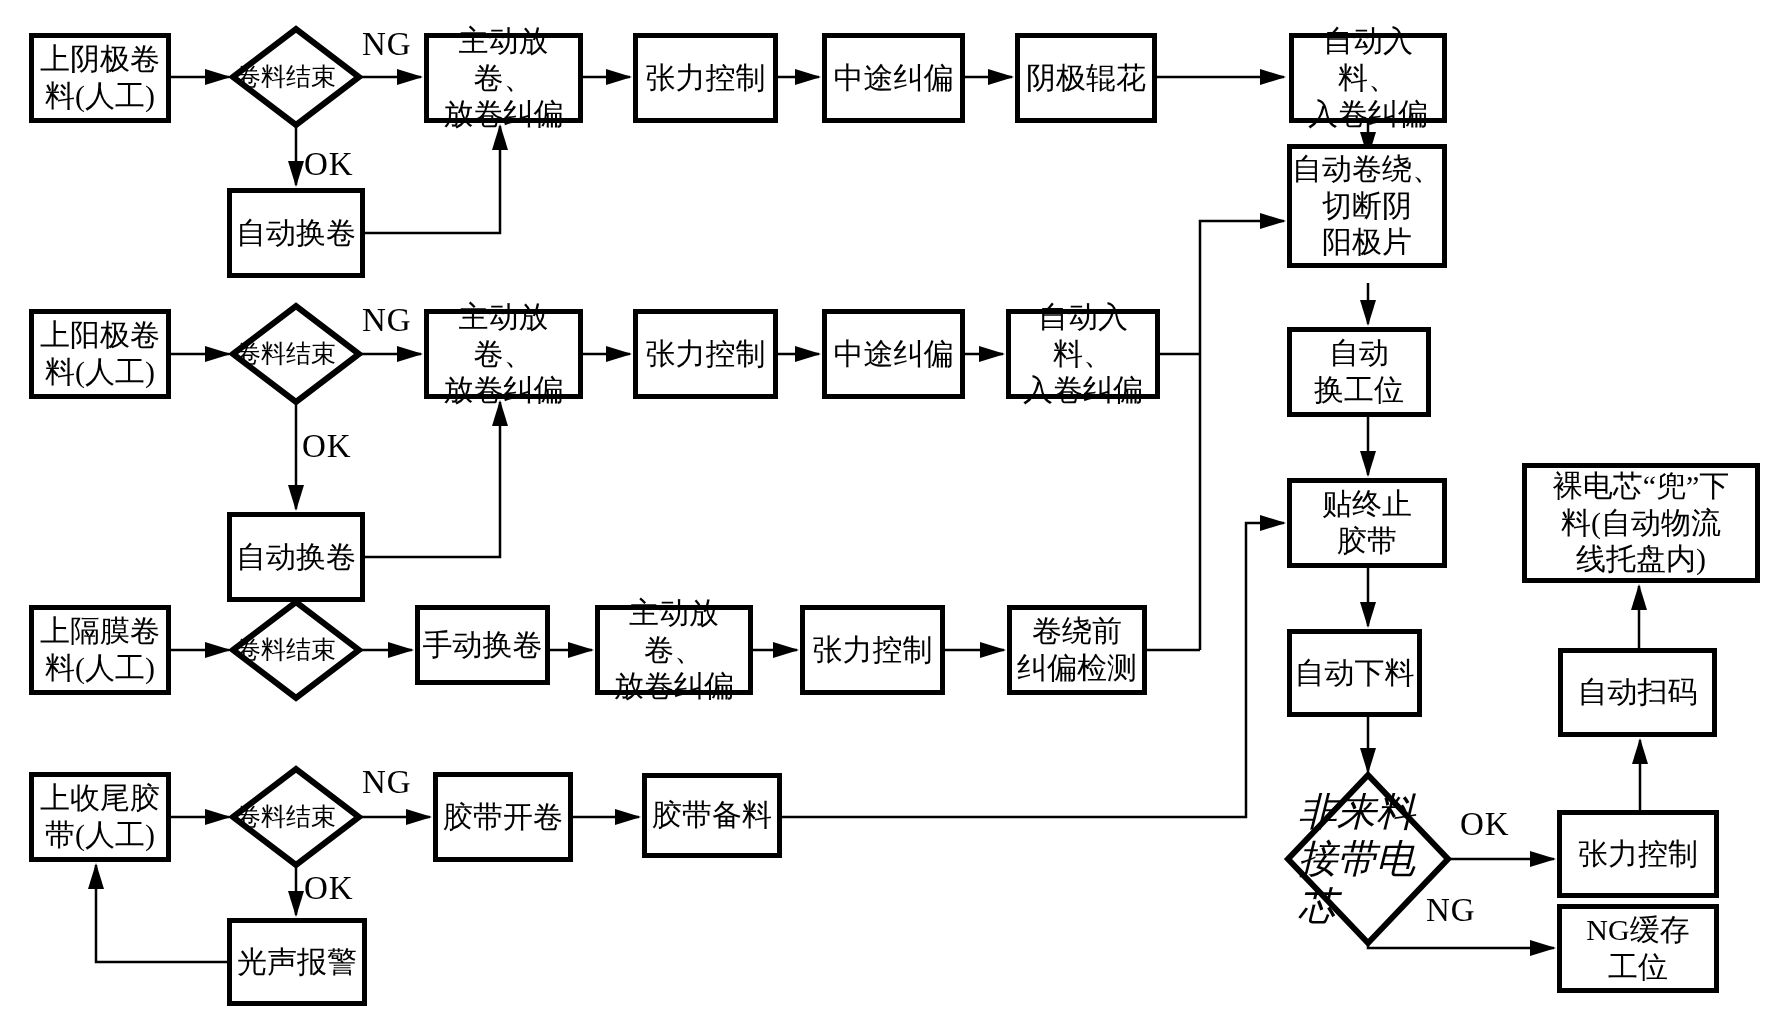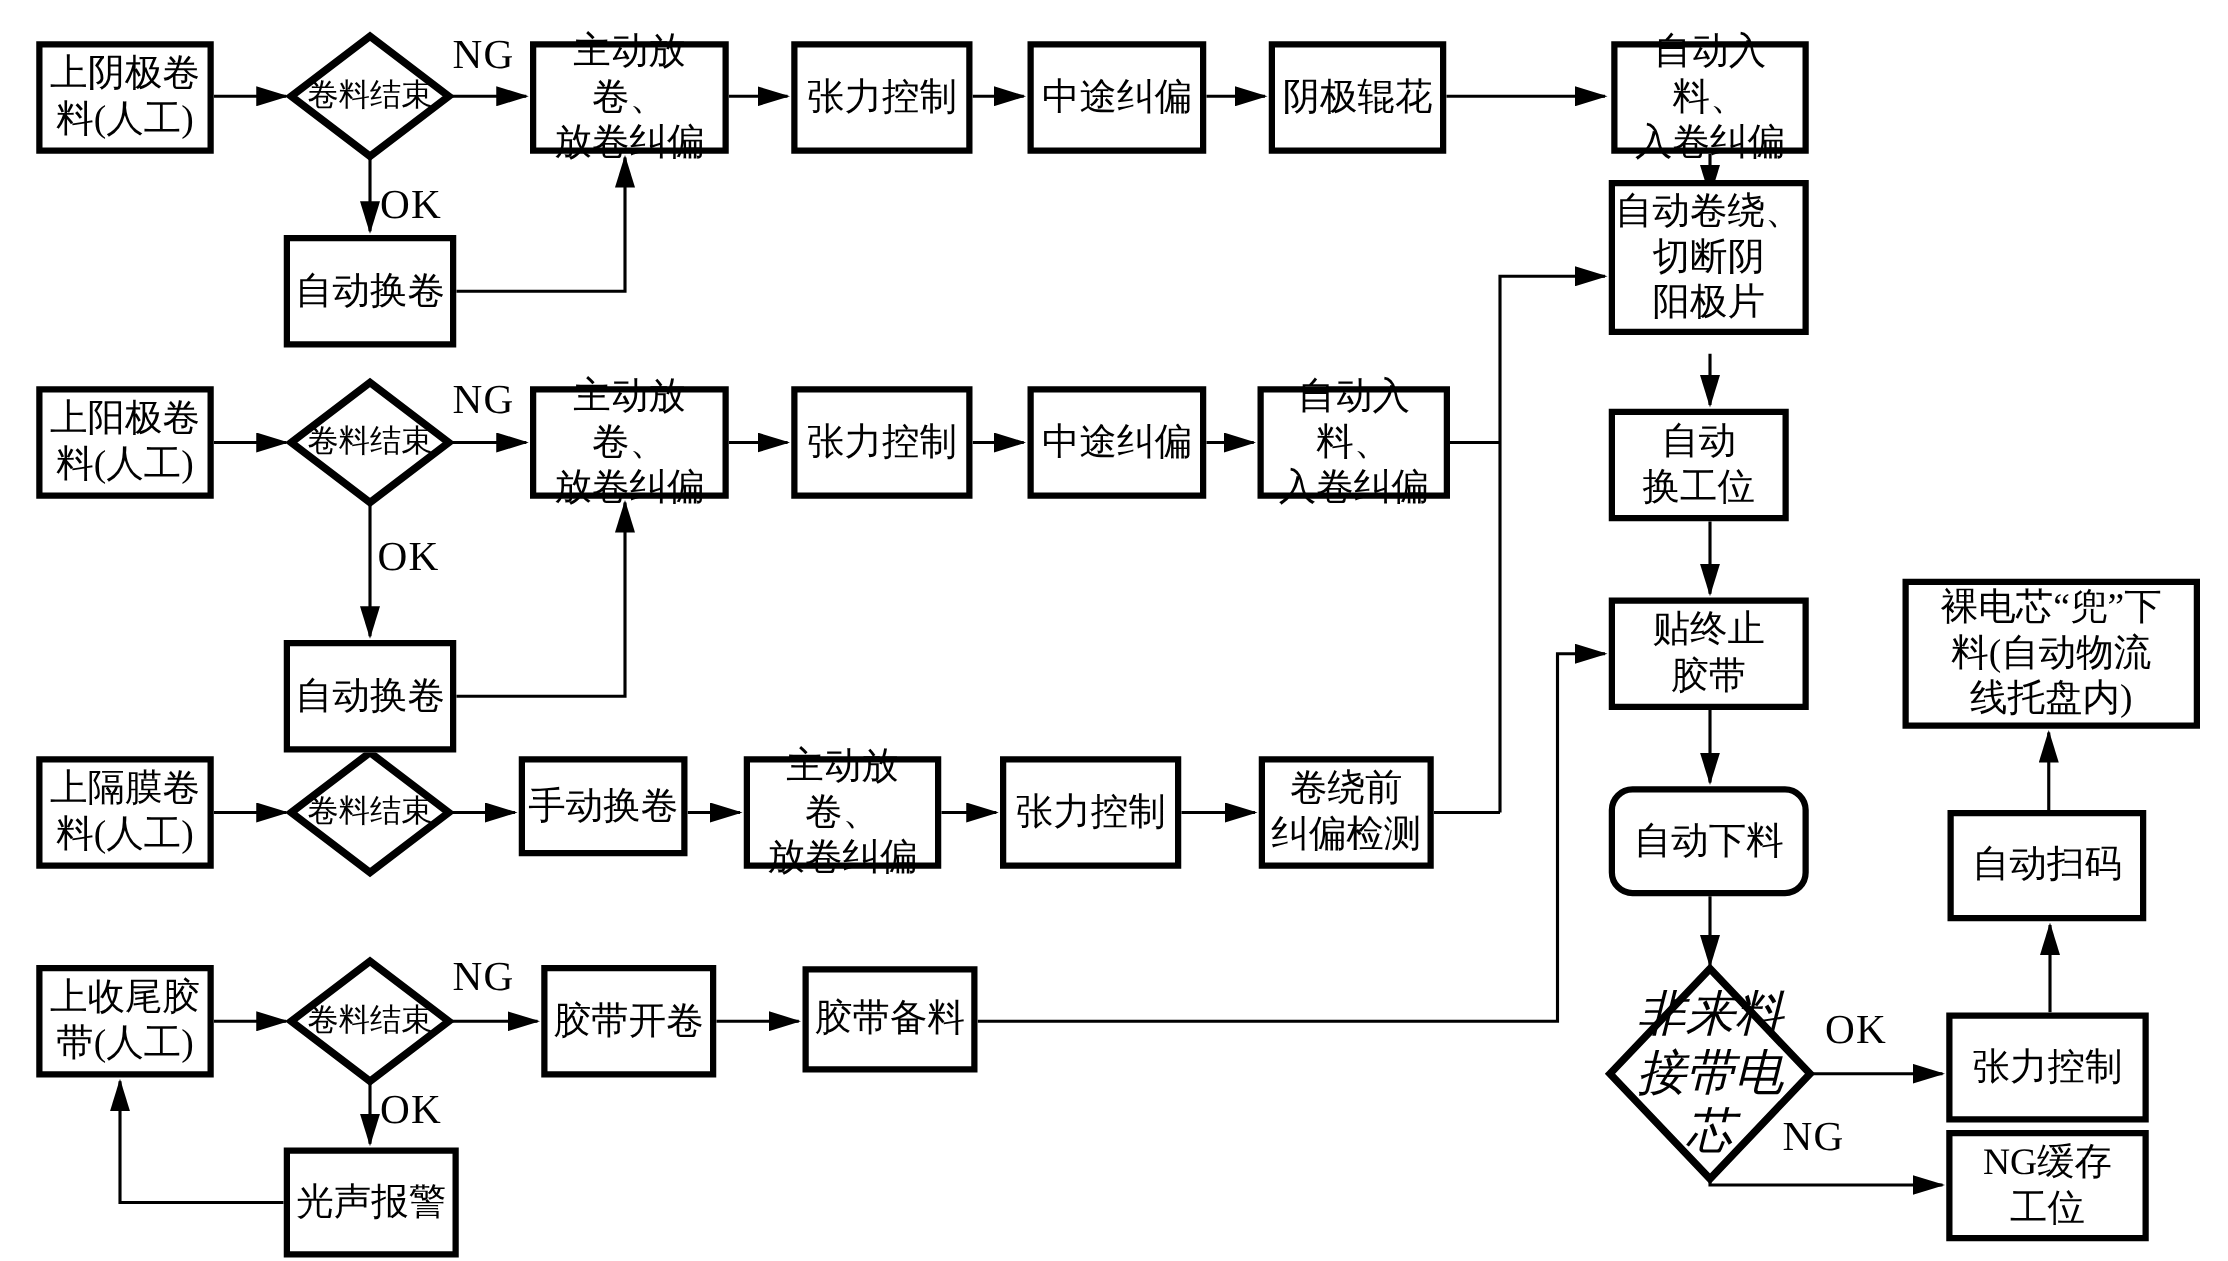--- a/index.html
+++ b/index.html
@@ -18,21 +18,21 @@
     background:#ffffff;
     border:5px solid #000;
     display:flex;align-items:center;justify-content:center;
     text-align:center;
     white-space:pre-line;
     font-size:30px;line-height:1.22;
     z-index:2;
   }
   .dlabel{
     position:absolute;
-    text-align:center;
+    text-align:left;
     white-space:pre-line;
     font-size:25px;line-height:1.15;
     z-index:3;
     transform:translate(-50%,-50%);
   }
   .dlabel.big{font-size:39px;line-height:1.2;font-style:italic;}
   .elabel{
     position:absolute;
     font-size:33px;
     z-index:3;
@@ -151,21 +151,21 @@
 
   <div class="box" style="left:1289px;top:33px;width:158px;height:90px;">自动入料、
 入卷纠偏</div>
   <div class="box" style="left:1287px;top:144px;width:160px;height:124px;">自动卷绕、
 切断阴
 阳极片</div>
   <div class="box" style="left:1287px;top:327px;width:144px;height:90px;">自动
 换工位</div>
   <div class="box" style="left:1287px;top:478px;width:160px;height:90px;">贴终止
 胶带</div>
-  <div class="box" style="left:1287px;top:629px;width:160px;height:88px;border-radius:19px;">自动下料</div>
+  <div class="box" style="left:1287px;top:629px;width:135px;height:88px;">自动下料</div>
   <div class="dlabel big" style="left:1368px;top:859px;width:140px;">非来料
 接带电
 芯</div>
   <div class="elabel" style="left:1460px;top:806px;">OK</div>
   <div class="elabel" style="left:1426px;top:892px;">NG</div>
   <div class="box" style="left:1557px;top:810px;width:162px;height:88px;">张力控制</div>
   <div class="box" style="left:1557px;top:904px;width:162px;height:89px;">NG缓存
 工位</div>
   <div class="box" style="left:1558px;top:648px;width:159px;height:89px;">自动扫码</div>
   <div class="box" style="left:1522px;top:463px;width:238px;height:120px;">裸电芯“兜”下

